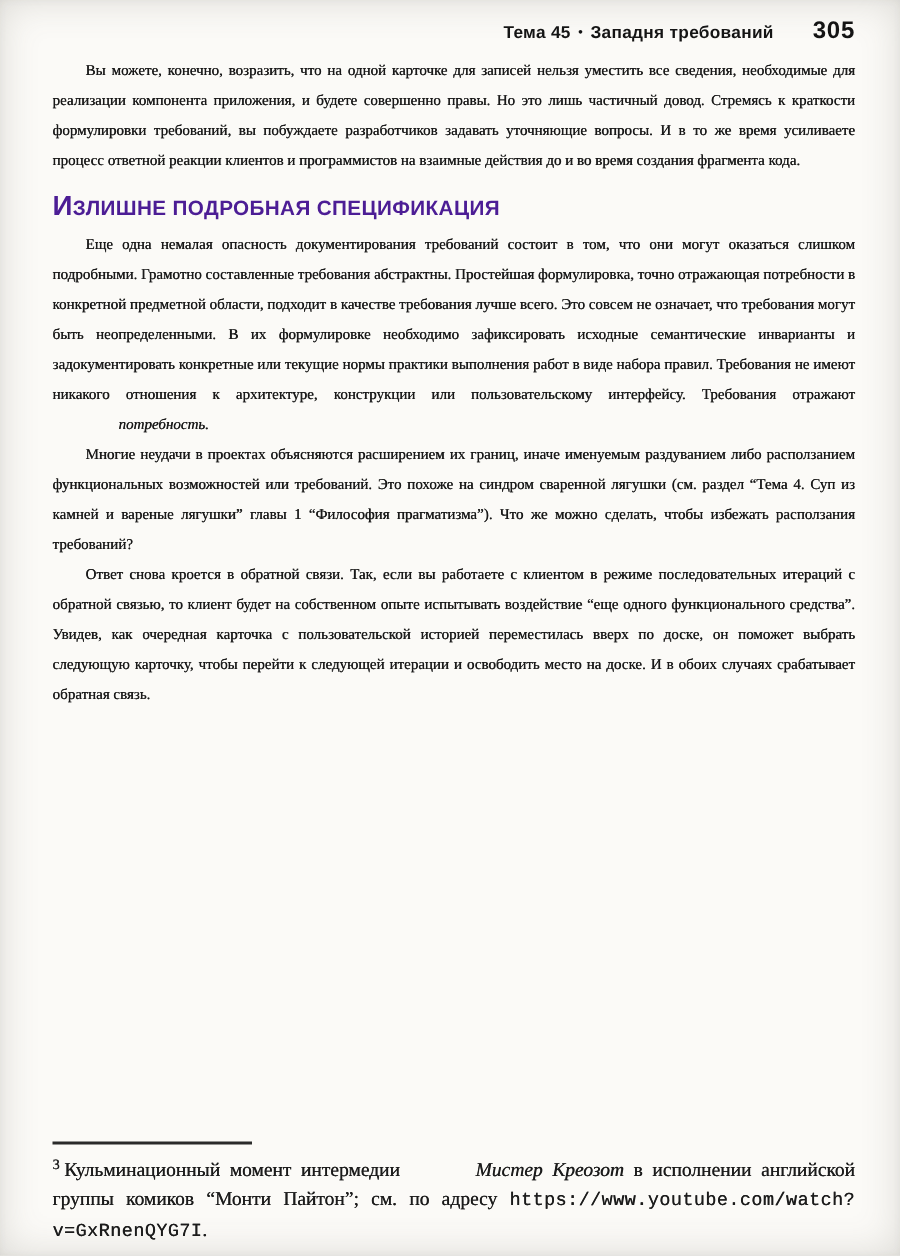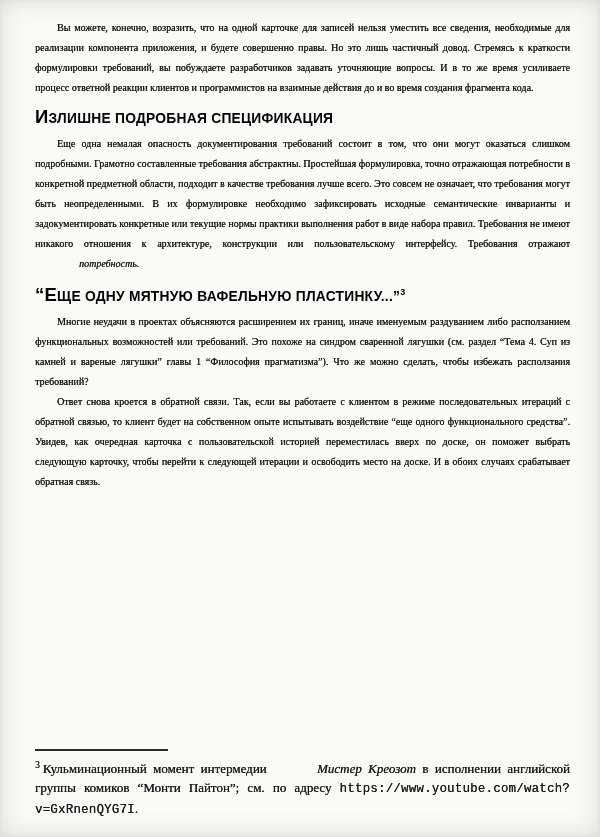--- a/index.html
+++ b/index.html
@@ -28,53 +28,58 @@
     text-align:justify; color:#1a1a1a;
     margin:0;
     text-shadow:.2px 0 0 #1a1a1a;
   }
   .ind { text-indent:22px; }
   .intro { margin-top:6px; }
 
   .sh {
     font-family:"Liberation Sans",sans-serif; font-weight:bold;
     font-size:13.8px; letter-spacing:.25px; text-transform:uppercase;
-    color:#000000; margin:9px 0 6px; line-height:19px;
+    color:#4c1d95; margin:9px 0 6px; line-height:19px;
   }
   .sh::first-letter { font-size:18.5px; }
   .fnref { font-size:9px; font-weight:bold; }
 
   em { font-style:italic;margin-left:44px; }
 
   .footnote {
-    position:absolute; left:35px; right:30px; bottom:17px;
+    position:absolute; left:35px; right:30px; bottom:6px;
     font-family:"Liberation Serif",serif;
   }
   .fn-rule { width:133px; height:2px; background:#2a2a2a; margin-bottom:5px; }
   .fn-text {
     font-size:13px; line-height:19px; text-align:justify;
     color:#1c1c1c; margin:0; word-spacing:2.5px;
     text-shadow:.2px 0 0 #1c1c1c;
   }
   .fn-text sup { font-size:9.5px; margin-right:3px; }
   .mono { font-family:"Liberation Mono",monospace; font-size:12.3px; letter-spacing:.3px; }
 </style>
 </head>
 <body>
 
 <div class="page">
 
+  <div class="running-head">
+    <span class="rh-text">
+      <span>Тема 45</span><span class="rh-sep">•</span><span>Западня требований</span>
+    </span>
+    <span class="rh-num">305</span>
+  </div>
 
   <p class="bt ind intro">Вы можете, конечно, возразить, что на одной карточке для записей нельзя уместить все сведения, необходимые для реализации компонента приложения, и будете совершенно правы. Но это лишь частичный довод. Стремясь к краткости формулировки требований, вы побуждаете разработчиков задавать уточняющие вопросы. И в то же время усиливаете процесс ответной реакции клиентов и программистов на взаимные действия до и во время создания фрагмента кода.</p>
 
   <h2 class="sh">Излишне подробная спецификация</h2>
 
   <p class="bt ind"><span>Еще одна немалая опасность документирования требований состоит в том, что они могут оказаться слишком подробными. Грамотно составленные требования абстрактны. Простейшая формулировка, точно отражающая потребности в конкретной предметной области, подходит в качестве требования лучше всего. Это совсем не означает, что требования могут быть неопределенными. В их формулировке необходимо зафиксировать исходные семантические инварианты и задокументировать конкретные или текущие нормы практики выполнения работ в виде набора правил. Требования не имеют никакого отношения к архитектуре, конструкции или пользовательскому интерфейсу. Требования отражают </span><em>потребность.</em></p>
 
-  <h2 class="sh"><span>“Еще одну мятную вафельную пластинку...”</span><sup class="fnref">3</sup></h2>
 
   <p class="bt ind">Многие неудачи в проектах объясняются расширением их границ, иначе именуемым раздуванием либо расползанием функциональных возможностей или требований. Это похоже на синдром сваренной лягушки (см. раздел “Тема 4. Суп из камней и вареные лягушки” главы 1 “Философия прагматизма”). Что же можно сделать, чтобы избежать расползания требований?</p>
 
   <p class="bt ind">Ответ снова кроется в обратной связи. Так, если вы работаете с клиентом в режиме последовательных итераций с обратной связью, то клиент будет на собственном опыте испытывать воздействие “еще одного функционального средства”. Увидев, как очередная карточка с пользовательской историей переместилась вверх по доске, он поможет выбрать следующую карточку, чтобы перейти к следующей итерации и освободить место на доске. И в обоих случаях срабатывает обратная связь.</p>
 
 
 
   <div class="footnote">
     <div class="fn-rule"></div>
     <p class="fn-text"><sup>3</sup><span>Кульминационный момент интермедии </span><em>Мистер Креозот</em><span> в исполнении английской группы комиков “Монти Пайтон”; см. по адресу </span><span class="mono">https://www.youtube.com/watch?v=GxRnenQYG7I</span><span>.</span></p>

